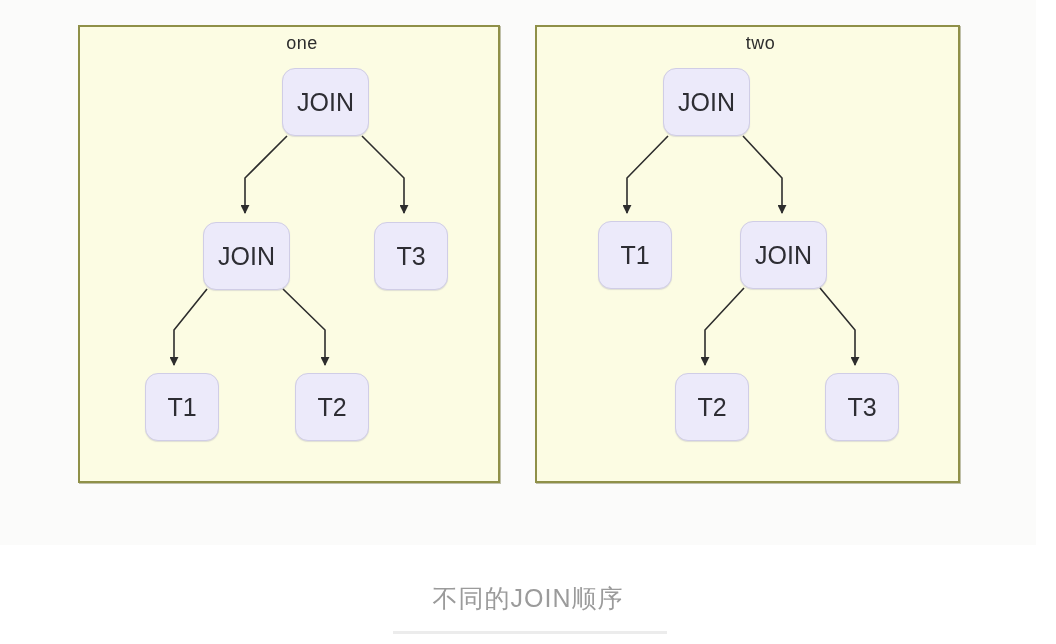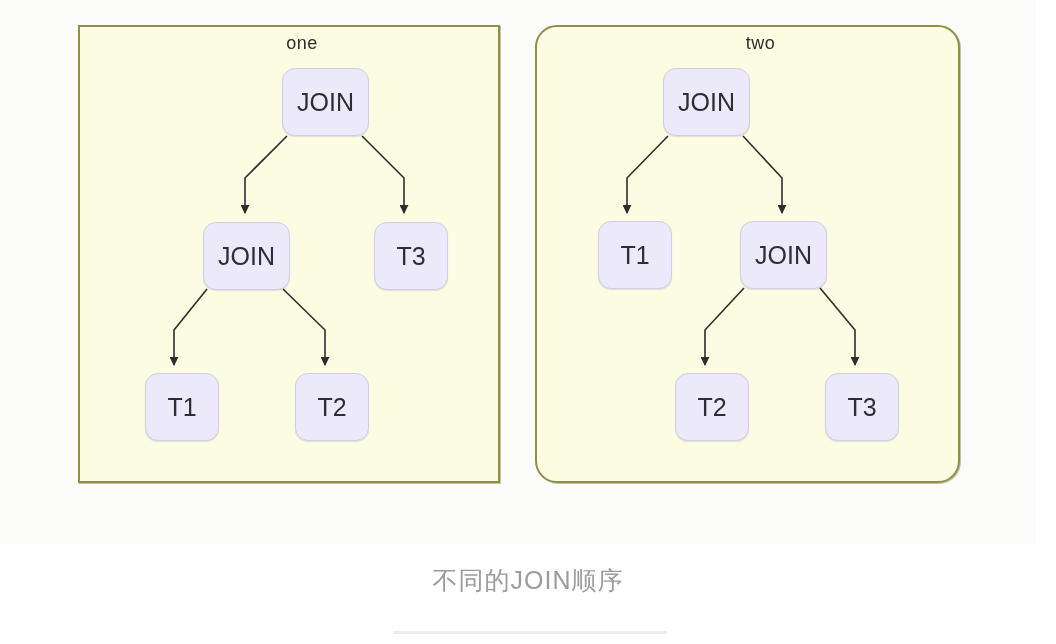--- a/index.html
+++ b/index.html
@@ -26,21 +26,21 @@
     position: absolute;
     top: 25px;
     width: 422px;
     height: 458px;
     box-sizing: border-box;
     background: #fcfce3;
     border: 2px solid #8f9048;
     box-shadow: 1px 1px 0 rgba(120,120,70,0.45);
   }
   .panel.left  { left: 78px;  }
-  .panel.right { left: 535px; width: 425px; border-radius: 22px; }
+  .panel.right { left: 535px; width: 425px; }
   .panel-title {
     position: absolute;
     top: 6px;
     left: 0;
     width: 100%;
     text-align: center;
     font-size: 18px;
     color: #2d2d2d;
     letter-spacing: 0.5px;
     margin-left: 13px;
@@ -67,21 +67,21 @@
     width: 100%; height: 100%;
     pointer-events: none;
   }
   .edges polyline {
     fill: none;
     stroke: #2d2d2d;
     stroke-width: 1.6;
   }
   .caption {
     position: absolute;
-    top: 564px;
+    top: 582px;
     left: 0;
     width: 100%;
     text-align: center;
     font-size: 25px;
     color: #9b9b9b;
     letter-spacing: 1px;
   }
   .divider {
     position: absolute;
     top: 631px;

